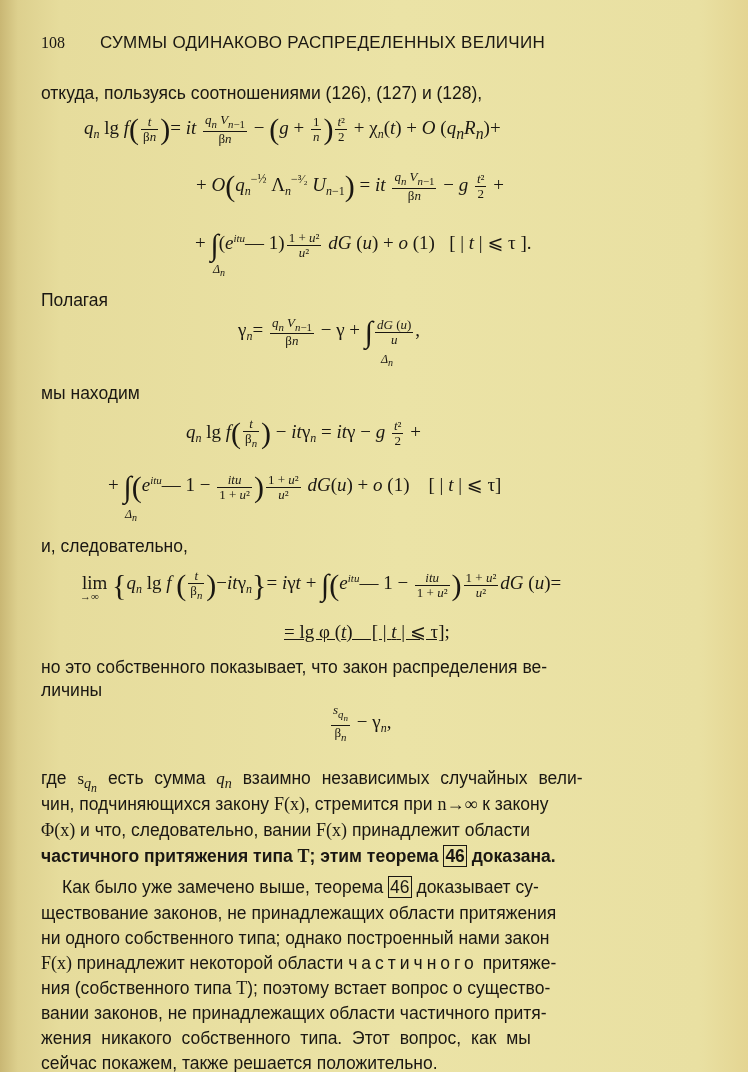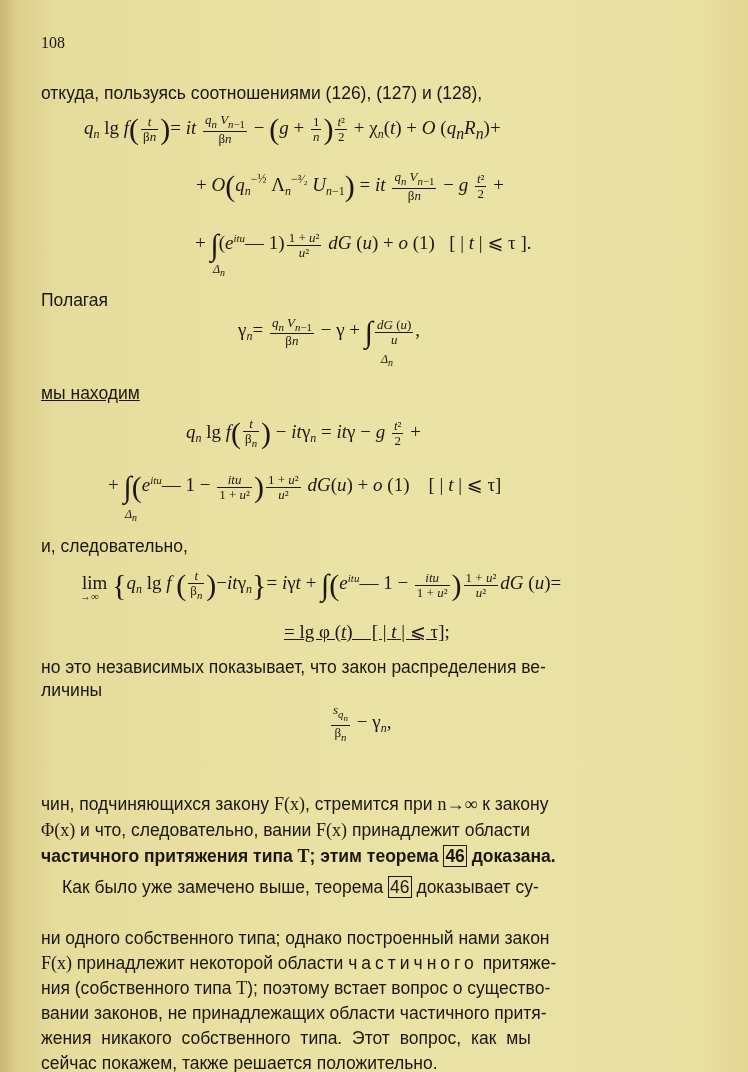--- a/index.html
+++ b/index.html
@@ -27,20 +27,21 @@
   .boxed { border: 1px solid #1a1712; padding: 0 1px; }
   .limsub { position: absolute; left: 80px; top: 590px; font-family: "Liberation Serif", serif; font-size: 11px; }
   .deltan { font-family: "Liberation Serif", serif; font-size: 12px; font-style: italic; }
 </style>
 </head>
 <body>
 
 <div class="page">
 
   <div class="abs header-num">108</div>
+  <div class="abs header-title">СУММЫ ОДИНАКОВО РАСПРЕДЕЛЕННЫХ ВЕЛИЧИН</div>
 
   <div class="abs text" style="left:41px; top:80px;">откуда, пользуясь соотношениями (126), (127) и (128),</div>
 
   <div class="abs math" style="left:84px; top:113px;" aria-label="qₙ lg f(t/βₙ) = it (qₙ Vₙ₋₁)/βₙ − (g + 1/n) t²/2 + χₙ(t) + O(qₙRₙ) +">
     <i>q</i><span class="sub"><i>n</i></span> lg <i>f</i><span class="big">(</span><span class="frac"><span class="num"><i>t</i></span><span class="den">β<i>n</i></span></span><span class="big">)</span>= <i>it</i> <span class="frac"><span class="num"><i>q<sub>n</sub> V<sub>n</sub></i><sub>−1</sub></span><span class="den">β<i>n</i></span></span> − <span class="big">(</span><i>g</i> + <span class="frac"><span class="num">1</span><span class="den"><i>n</i></span></span><span class="big">)</span><span class="frac"><span class="num"><i>t</i>²</span><span class="den">2</span></span> + χ<span class="sub"><i>n</i></span>(<i>t</i>) + <i>O</i> (<i>q<sub>n</sub>R<sub>n</sub></i>)+
   </div>
 
   <div class="abs math" style="left:196px; top:170px;" aria-label="+ O(qₙ^(−1/2) Λₙ^(−3/2) Uₙ₋₁) = it (qₙ Vₙ₋₁)/βₙ − g t²/2 +">
     + <i>O</i><span class="big">(</span><i>q</i><span class="sub"><i>n</i></span><span class="sup">−½</span> Λ<span class="sub"><i>n</i></span><span class="sup">−³⁄₂</span> <i>U</i><span class="sub"><i>n</i>−1</span><span class="big">)</span> = <i>it</i> <span class="frac"><span class="num"><i>q<sub>n</sub> V<sub>n</sub></i><sub>−1</sub></span><span class="den">β<i>n</i></span></span> − <i>g</i> <span class="frac"><span class="num"><i>t</i>²</span><span class="den">2</span></span> +
   </div>
@@ -50,21 +51,21 @@
   </div>
   <div class="abs deltan" style="left:213px; top:262px;">Δ<sub>n</sub></div>
 
   <div class="abs text" style="left:41px; top:287px;">Полагая</div>
 
   <div class="abs math" style="left:238px; top:315px;" aria-label="γₙ = (qₙ Vₙ₋₁)/βₙ − γ + ∫_Δₙ dG(u)/u,">
     γ<span class="sub"><i>n</i></span>= <span class="frac"><span class="num"><i>q<sub>n</sub> V<sub>n</sub></i><sub>−1</sub></span><span class="den">β<i>n</i></span></span> − γ + <span class="intg">∫</span><span class="frac"><span class="num"><i>dG</i> (<i>u</i>)</span><span class="den"><i>u</i></span></span>,
   </div>
   <div class="abs deltan" style="left:381px; top:352px;">Δ<sub>n</sub></div>
 
-  <div class="abs text" style="left:41px; top:380px;text-decoration:underline;">мы находим</div>
+  <div class="abs text" style="left:41px; top:380px;">мы находим</div>
 
   <div class="abs math" style="left:186px; top:417px;" aria-label="qₙ lg f(t/βₙ) − itγₙ = itγ − g t²/2 +">
     <i>q</i><span class="sub"><i>n</i></span> lg <i>f</i><span class="big">(</span><span class="frac"><span class="num"><i>t</i></span><span class="den">β<sub><i>n</i></sub></span></span><span class="big">)</span> − <i>it</i>γ<span class="sub"><i>n</i></span> = <i>it</i>γ − <i>g</i> <span class="frac"><span class="num"><i>t</i>²</span><span class="den">2</span></span> +
   </div>
 
   <div class="abs math" style="left:108px; top:470px;" aria-label="+ ∫_Δₙ (e^(itu) − 1 − itu/(1 + u²)) (1 + u²)/u² dG(u) + o(1)   [|t| ≤ τ]">
     + <span class="intg">∫</span><span class="big">(</span><i>e<sup style="font-size:11px">itu</sup></i>— 1 − <span class="frac"><span class="num"><i>itu</i></span><span class="den">1 + <i>u</i>²</span></span><span class="big">)</span><span class="frac"><span class="num">1 + <i>u</i>²</span><span class="den"><i>u</i>²</span></span> <i>dG</i>(<i>u</i>) + <i>o</i> (1) &nbsp;&nbsp; [ | <i>t</i> | ⩽ τ]
   </div>
   <div class="abs deltan" style="left:125px; top:507px;">Δ<sub>n</sub></div>
 
@@ -72,40 +73,44 @@
 
   <div class="abs math" style="left:82px; top:568px;" aria-label="lim_(→∞) {qₙ lg f(t/βₙ) − itγₙ} = iγt + ∫(e^(itu) − 1 − itu/(1 + u²)) (1 + u²)/u² dG(u) =">
     <span>lim</span> <span class="big">{</span><i>q</i><span class="sub"><i>n</i></span> lg <i>f</i> <span class="big">(</span><span class="frac"><span class="num"><i>t</i></span><span class="den">β<sub><i>n</i></sub></span></span><span class="big">)</span>−<i>it</i>γ<span class="sub"><i>n</i></span><span class="big">}</span>= <i>i</i>γ<i>t</i> + <span class="intg">∫</span><span class="big">(</span><i>e<sup style="font-size:11px">itu</sup></i>— 1 − <span class="frac"><span class="num"><i>itu</i></span><span class="den">1 + <i>u</i>²</span></span><span class="big">)</span><span class="frac"><span class="num">1 + <i>u</i>²</span><span class="den"><i>u</i>²</span></span><i>dG</i> (<i>u</i>)=
   </div>
   <div class="limsub">→∞</div>
 
   <div class="abs math" style="left:284px; top:620px;text-decoration:underline;" aria-label="= lg φ(t)   [|t| ≤ τ];">
     = lg φ (<i>t</i>) &nbsp;&nbsp; [ | <i>t</i> | ⩽ τ];
   </div>
 
-  <div class="abs text" style="left:41px; top:654px;">но это независимых показывает, что закон распределения ве-</div>
+  <div class="abs text" style="left:41px; top:654px;">но это собственного показывает, что закон распределения ве-</div>
   <div class="abs text" style="left:41px; top:677px;">личины</div>
 
   <div class="abs math" style="left:329px; top:703px;" aria-label="s_qₙ/βₙ − γₙ,">
     <span class="frac"><span class="num"><i>s</i><sub><i>q<sub>n</sub></i></sub></span><span class="den">β<sub><i>n</i></sub></span></span> − γ<span class="sub"><i>n</i></span>,
   </div>
 
+  <div class="abs text" style="left:41px; top:765px; word-spacing:6px;">
+    <span>где </span><span class="math" style="font-size:17px;">s<sub><i>q<sub>n</sub></i></sub></span><span> есть сумма </span><span class="math" style="font-size:17px;"><i>q</i><sub><i>n</i></sub></span><span> взаимно независимых случайных вели-</span>
+  </div>
   <div class="abs text" style="left:41px; top:791px;">
     <span>чин, подчиняющихся закону </span><i class="math" style="font-size:18px;">F(x)</i><span>, стремится при </span><i class="math" style="font-size:18px;">n→∞</i><span> к закону</span>
   </div>
   <div class="abs text" style="left:41px; top:817px;">
     <i class="math" style="font-size:18px;">Φ(x)</i><span> и что, следовательно, вании </span><i class="math" style="font-size:18px;">F(x)</i><span> принадлежит области</span>
   </div>
   <div class="abs text" style="left:41px; top:843px;font-weight:bold;">
     <span>частичного притяжения типа </span><i class="math" style="font-size:18px;">T</i><span>; этим теорема </span><span class="boxed">46</span><span> доказана.</span>
   </div>
 
   <div class="abs text" style="left:62px; top:874px;">
     <span>Как было уже замечено выше, теорема </span><span class="boxed">46</span><span> доказывает су-</span>
   </div>
+  <div class="abs text" style="left:41px; top:900px;">ществование законов, не принадлежащих области притяжения</div>
   <div class="abs text" style="left:41px; top:925px;text-align:right;">ни одного собственного типа; однако построенный нами закон</div>
   <div class="abs text" style="left:41px; top:950px;">
     <i class="math" style="font-size:18px;">F(x)</i><span> принадлежит некоторой области </span><span style="letter-spacing:4px;">частичного</span><span> притяже-</span>
   </div>
   <div class="abs text" style="left:41px; top:975px;">
     <span>ния (собственного типа </span><i class="math" style="font-size:18px;">T</i><span>); поэтому встает вопрос о существо-</span>
   </div>
   <div class="abs text" style="left:41px; top:1025px; word-spacing:5px;">жения никакого собственного типа. Этот вопрос, как мы</div>
   <div class="abs text" style="left:41px; top:1000px;">вании законов, не принадлежащих области частичного притя-</div>
   <div class="abs text" style="left:41px; top:1050px;">сейчас покажем, также решается положительно.</div>

